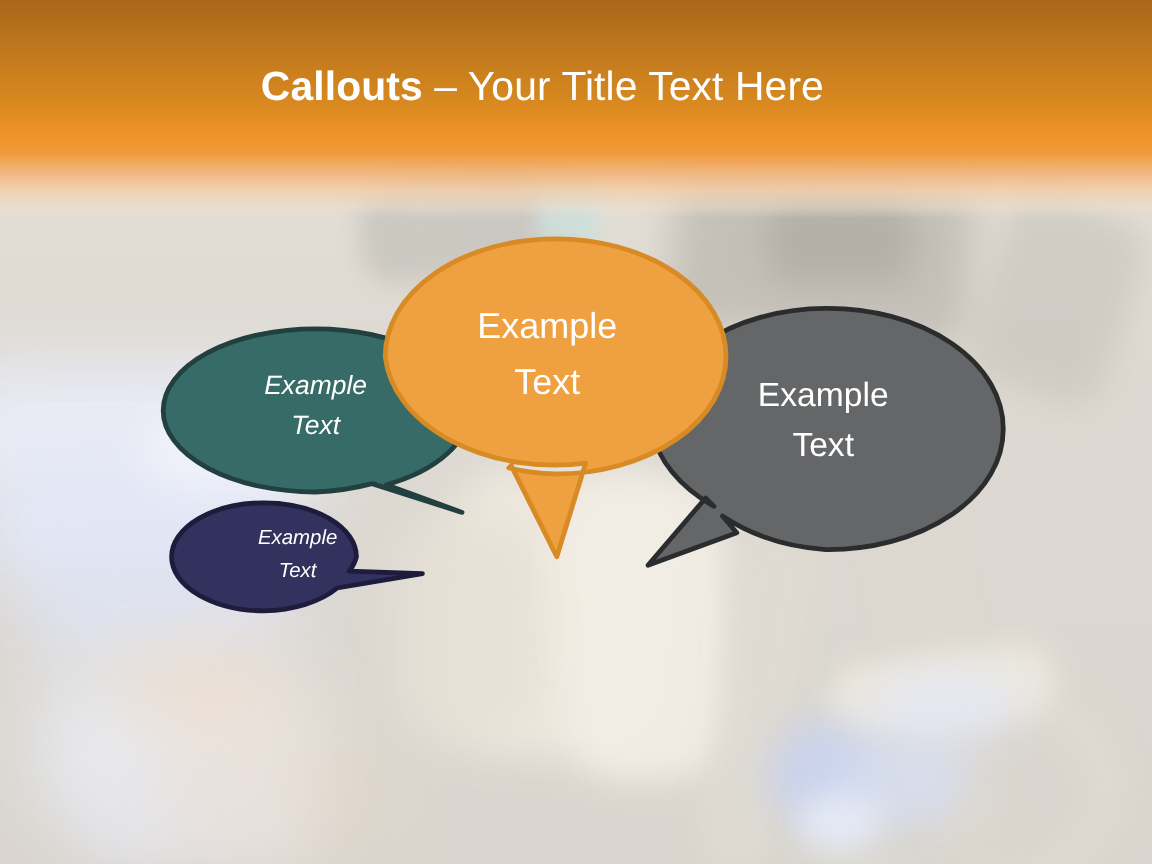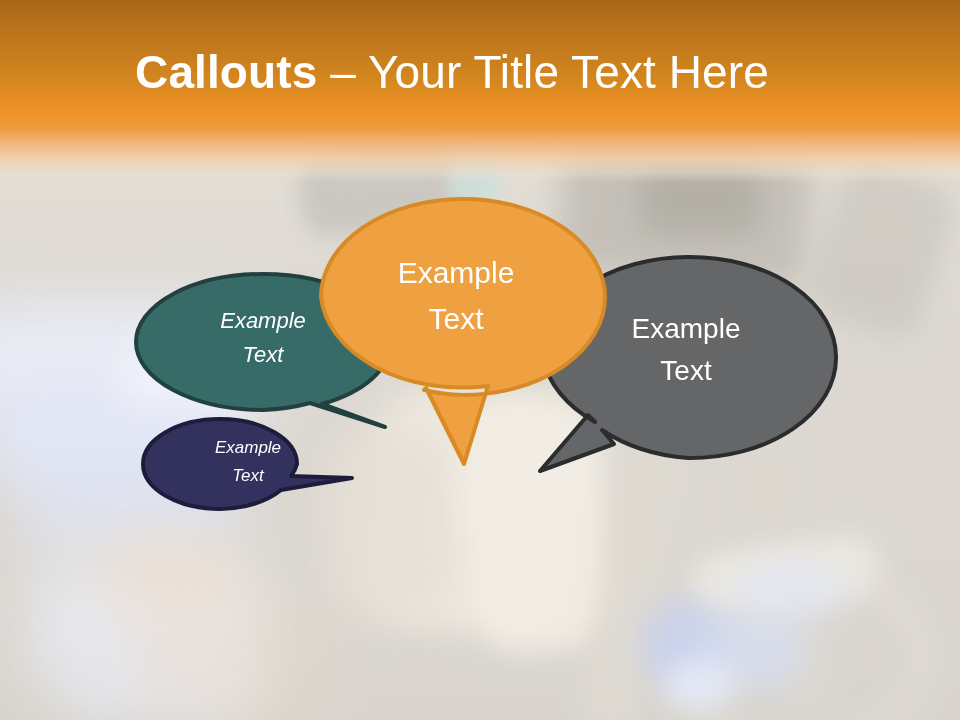--- a/index.html
+++ b/index.html
@@ -80,21 +80,21 @@
         rgba(243,206,166,0.80) 87%,
         rgba(240,222,202,0.45) 95%,
         rgba(237,228,214,0.0) 100%);
   }
   .slide-title {
     position: absolute;
     left: 0; top: 50px;
     width: 904px;
     text-align: center;
     color: #ffffff;
-    font-size: 46px;
+    font-size: 34px;
     line-height: 44px;
     letter-spacing: .1px;
     white-space: pre;
   }
   .slide-title .t-bold { font-weight: bold; }
   .slide-title .t-rest { font-weight: normal; }
 
   
   .callout { position: absolute; text-decoration: underline; }
   .callout svg { display: block; overflow: visible; }

